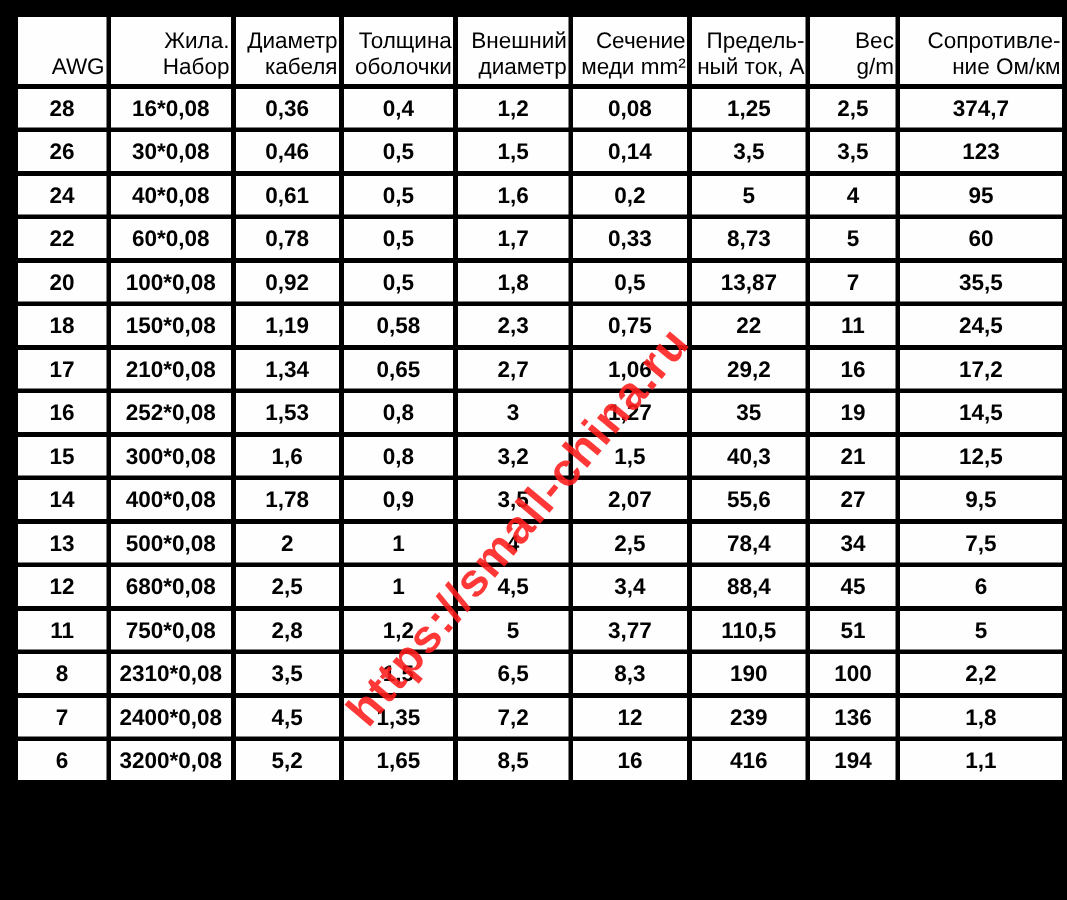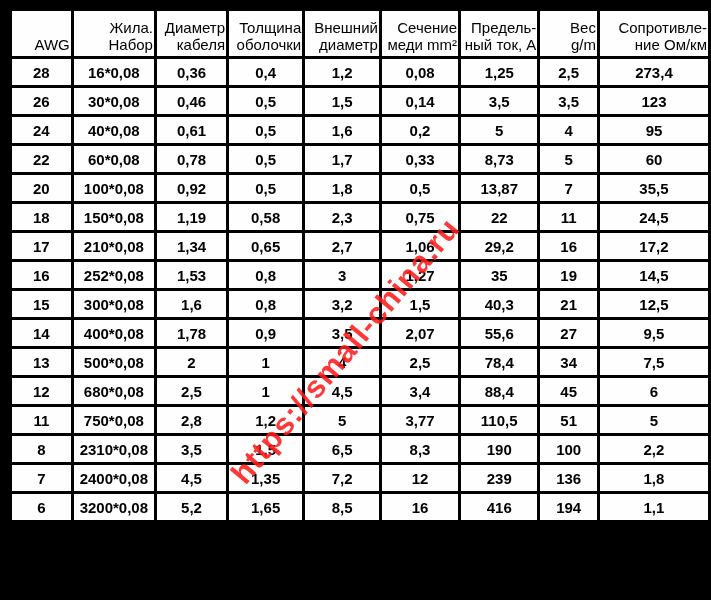--- a/index.html
+++ b/index.html
@@ -60,21 +60,21 @@
     <tbody>
         <tr>
           <td class="c0">28</td>
           <td class="c1">16*0,08</td>
           <td class="c2">0,36</td>
           <td class="c3">0,4</td>
           <td class="c4">1,2</td>
           <td class="c5">0,08</td>
           <td class="c6">1,25</td>
           <td class="c7">2,5</td>
-          <td class="c8">273,4</td>
+          <td class="c8">374,7</td>
         </tr>
         <tr>
           <td class="c0">26</td>
           <td class="c1">30*0,08</td>
           <td class="c2">0,46</td>
           <td class="c3">0,5</td>
           <td class="c4">1,5</td>
           <td class="c5">0,14</td>
           <td class="c6">3,5</td>
           <td class="c7">3,5</td>

